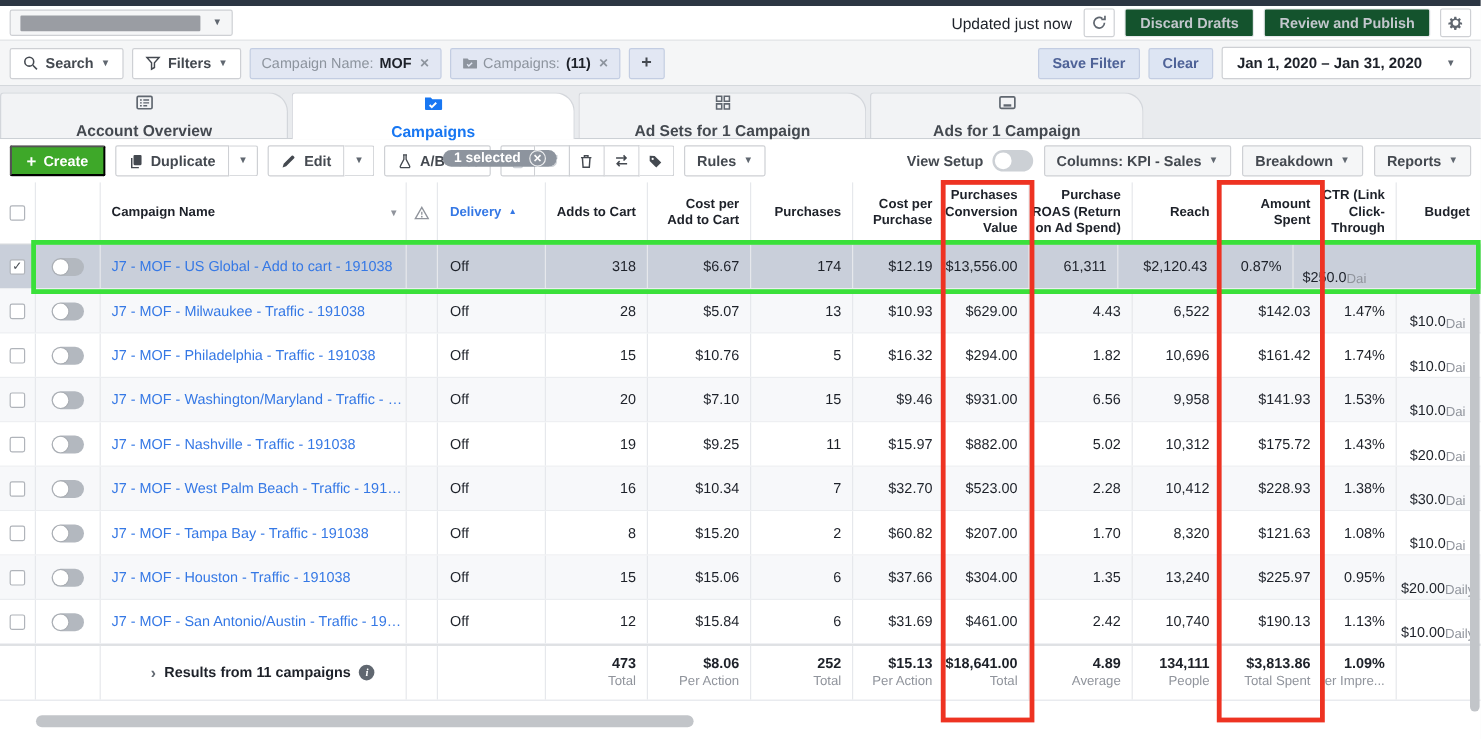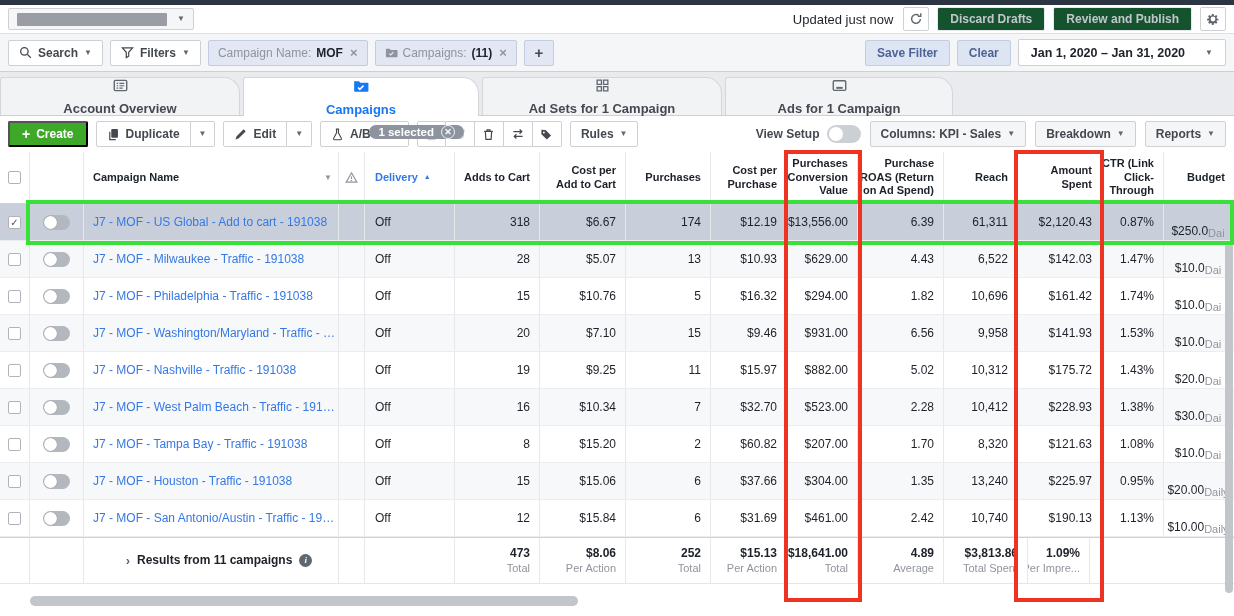--- a/index.html
+++ b/index.html
@@ -426,21 +426,20 @@
       <div class="cell c-name">
           <span class="name-link">J7 - MOF - US Global - Add to cart - 191038</span>
         </div>
       <div class="cell c-warn"></div>
       <div class="cell c-delivery">Off</div>
       <div class="cell c-atc num">318</div>
       <div class="cell c-cpatc num">$6.67</div>
       <div class="cell c-purchases num">174</div>
       <div class="cell c-cpp num">$12.19</div>
       <div class="cell c-pcv num">$13,556.00</div>
-      <div class="cell c-roas num">6.39</div>
       <div class="cell c-reach num">61,311</div>
       <div class="cell c-spent num">$2,120.43</div>
       <div class="cell c-ctr num">0.87%</div>
       <div class="cell c-budget budget-cell">
           <span class="b1">$250.0</span>
           <span class="b2">Dai</span>
         </div>
     </div>
       <div class="trow">
       <div class="cell c-check">
@@ -695,20 +694,24 @@
         <span class="fl">Per Action</span>
       </div>
     <div class="cell c-pcv num">
         <span class="fv">$18,641.00</span>
         <span class="fl">Total</span>
       </div>
     <div class="cell c-roas num">
         <span class="fv">4.89</span>
         <span class="fl">Average</span>
       </div>
+    <div class="cell c-reach num">
+        <span class="fv">134,111</span>
+        <span class="fl">People</span>
+      </div>
     <div class="cell c-spent num">
         <span class="fv">$3,813.86</span>
         <span class="fl">Total Spent</span>
       </div>
     <div class="cell c-ctr num">
         <span class="fv">1.09%</span>
         <span class="fl">Per Impre...</span>
       </div>
     <div class="cell c-budget"></div>
   </div>

